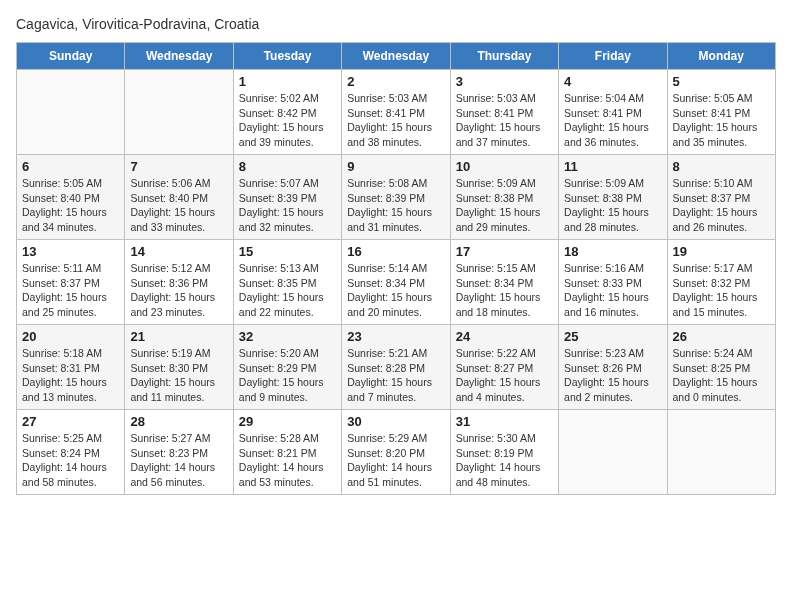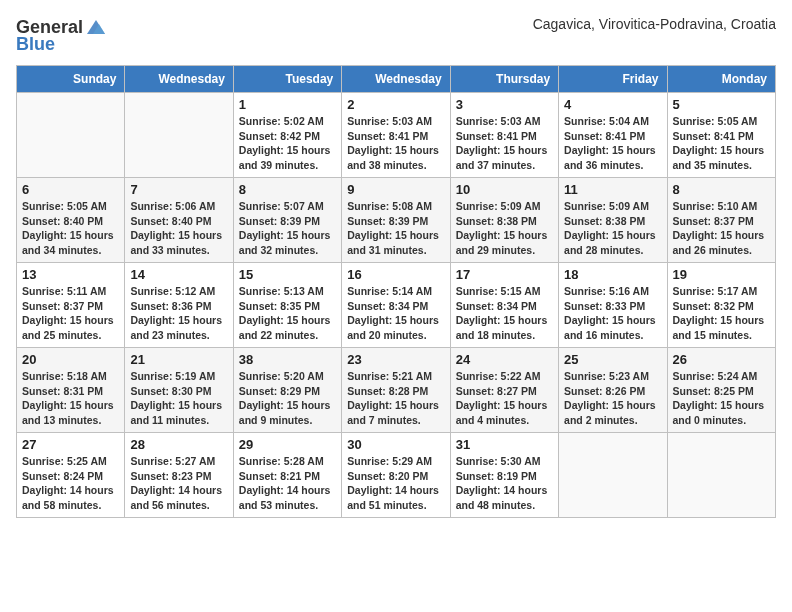--- a/index.html
+++ b/index.html
@@ -34,22 +34,22 @@
       font-weight: normal;
     }
     .calendar {
       width: 100%;
       border-collapse: collapse;
       font-size: 11px;
     }
     .calendar th {
       background-color: #3a7abf;
       color: #fff;
-      padding: 6px 8px;
-      text-align: right;
+      padding: 6px 16px;
+      text-align: center;
       font-weight: bold;
       border: 1px solid #c0c0c0;
       font-size: 12px;
       margin-left: 16px;
     }
     .calendar td {
       border: 1px solid #c0c0c0;
       padding: 4px 5px;
       vertical-align: top;
       width: calc(100% / 7);
@@ -63,45 +63,32 @@
     .day-number {
       font-weight: bold;
       font-size: 13px;
       margin-bottom: 2px;
       color: #222;
     }
     .day-info {
       color: #333;
       font-size: 10.5px;
       line-height: 1.4;
-      font-weight: bold;
     }
     .calendar tr:nth-child(odd) td:not(.empty) {
       background: #fff;
     }
     .week-row-alt td:not(.empty) {
       background: #f5f5f5;
     }
   </style>
 </head>
 <body>
 
 <div class="header">
-  <div class="logo">
-    <div style="display:flex;flex-direction:column;align-items:flex-start;">
-      <div style="display:flex;align-items:center;">
-        <span style="font-size:18px;font-weight:bold;color:#333;">General</span>
-        <svg width="22" height="22" viewBox="0 0 22 22" style="margin-left:2px;">
-          <polygon points="2,18 11,4 20,18" fill="#3a7abf" opacity="0.85"></polygon>
-          <polygon points="8,18 14,8 20,18" fill="#5a9fd4" opacity="0.7"></polygon>
-        </svg>
-      </div>
-      <span style="font-size:18px;font-weight:bold;color:#3a7abf;margin-top:-4px;">Blue</span>
-    </div>
-  </div>
   <div class="title-block">
     <div class="location-title">Cagavica, Virovitica-Podravina, Croatia</div>
   </div>
 </div>
 
 <table class="calendar">
   <thead>
     <tr>
     <th>Sunday</th>
         <th>Wednesday</th>
@@ -200,21 +187,21 @@
       <tr class="week-row-alt">
         <td>
           <div class="day-number">20</div>
           <div class="day-info">Sunrise: 5:18 AM<br>Sunset: 8:31 PM<br>Daylight: 15 hours and 13 minutes.</div>
         </td>
         <td>
           <div class="day-number">21</div>
           <div class="day-info">Sunrise: 5:19 AM<br>Sunset: 8:30 PM<br>Daylight: 15 hours and 11 minutes.</div>
         </td>
         <td>
-          <div class="day-number">38</div>
+          <div class="day-number">32</div>
           <div class="day-info">Sunrise: 5:20 AM<br>Sunset: 8:29 PM<br>Daylight: 15 hours and 9 minutes.</div>
         </td>
         <td>
           <div class="day-number">23</div>
           <div class="day-info">Sunrise: 5:21 AM<br>Sunset: 8:28 PM<br>Daylight: 15 hours and 7 minutes.</div>
         </td>
         <td>
           <div class="day-number">24</div>
           <div class="day-info">Sunrise: 5:22 AM<br>Sunset: 8:27 PM<br>Daylight: 15 hours and 4 minutes.</div>
         </td>

